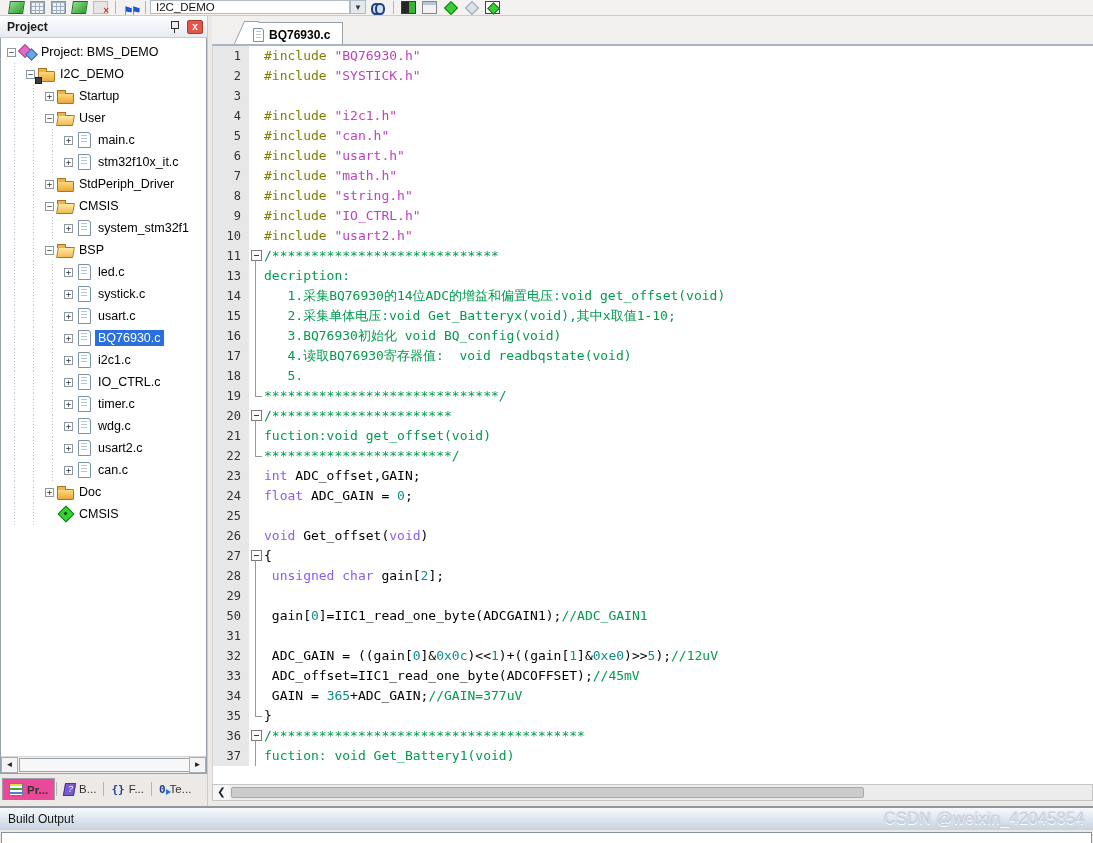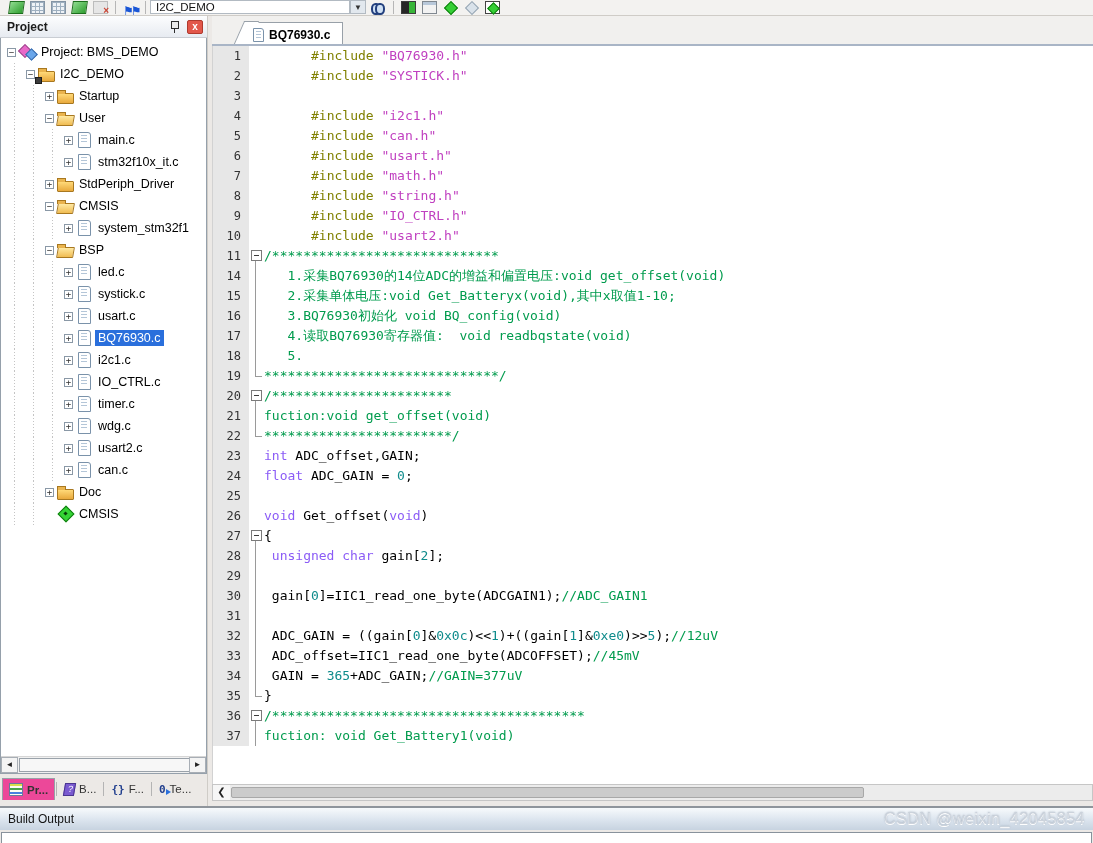--- a/index.html
+++ b/index.html
@@ -127,21 +127,21 @@
   .fold { width:15px; flex:none; position:relative; background:#fff; }
   .fold-open::before { content:''; position:absolute; left:2px; top:4px; width:9px; height:9px;
         border:1px solid #7a7a7a; background-color:#fff;
         background-image:linear-gradient(#3c3c3c,#3c3c3c); background-size:5px 1px;
         background-position:center; background-repeat:no-repeat; }
   .fold-open::after { content:''; position:absolute; left:6px; top:15px; bottom:0; width:1px; background:#9a9a9a; }
   .fold-line::before { content:''; position:absolute; left:6px; top:0; bottom:0; width:1px; background:#9a9a9a; }
   .fold-end::before { content:''; position:absolute; left:6px; top:0; height:10px; width:1px; background:#9a9a9a; }
   .fold-end::after { content:''; position:absolute; left:6px; top:10px; width:7px; height:1px; background:#9a9a9a; }
   .ct { white-space:pre; font:13px/20px "DejaVu Sans Mono",monospace; color:#000; }
-  .tok-pp  { color:#808000;margin-left:47px; }
+  .tok-pp  { color:#808000; }
   .tok-str { color:#c040c0; }
   .tok-cm  { color:#009b4d; }
   .tok-kw  { color:#8b5cf6;text-align:center; }
   .tok-num { color:#0e8b8b; }
   .tok-pl  { color:#000; }
 
   .ed-hscroll { height:17px; background:#ececec; border:1px solid #c6c6c6; position:relative; }
   .ed-arrow { position:absolute; left:0; top:0; width:17px; height:15px; background:#f6f6f6;
               text-align:center; font-size:10px; line-height:14px; color:#222; }
   .ed-thumb { position:absolute; left:18px; top:2px; height:11px; width:72%; background:#cbcbcb;
@@ -444,20 +444,25 @@
             <span class="ln">10</span>
             <span class="fold"></span>
             <span class="ct"><span class="tok-pp">#include </span><span class="tok-str">"usart2.h"</span></span>
           </div>
           <div class="cl">
             <span class="ln">11</span>
             <span class="fold fold-open"></span>
             <span class="ct"><span class="tok-cm">/*****************************</span></span>
           </div>
           <div class="cl">
+            <span class="ln">13</span>
+            <span class="fold fold-line"></span>
+            <span class="ct"><span class="tok-cm">decription:</span></span>
+          </div>
+          <div class="cl">
             <span class="ln">14</span>
             <span class="fold fold-line"></span>
             <span class="ct"><span class="tok-cm">   1.采集BQ76930的14位ADC的增益和偏置电压:void get_offset(void)</span></span>
           </div>
           <div class="cl">
             <span class="ln">15</span>
             <span class="fold fold-line"></span>
             <span class="ct"><span class="tok-cm">   2.采集单体电压:void Get_Batteryx(void),其中x取值1-10;</span></span>
           </div>
           <div class="cl">
@@ -524,21 +529,21 @@
             <span class="ln">28</span>
             <span class="fold fold-line"></span>
             <span class="ct"><span class="tok-pl"> </span><span class="tok-kw">unsigned</span><span class="tok-pl"> </span><span class="tok-kw">char</span><span class="tok-pl"> gain[</span><span class="tok-num">2</span><span class="tok-pl">];</span></span>
           </div>
           <div class="cl">
             <span class="ln">29</span>
             <span class="fold fold-line"></span>
             <span class="ct"></span>
           </div>
           <div class="cl">
-            <span class="ln">30</span>
+            <span class="ln">50</span>
             <span class="fold fold-line"></span>
             <span class="ct"><span class="tok-pl"> gain[</span><span class="tok-num">0</span><span class="tok-pl">]=IIC1_read_one_byte(ADCGAIN1);</span><span class="tok-cm">//ADC_GAIN1</span></span>
           </div>
           <div class="cl">
             <span class="ln">31</span>
             <span class="fold fold-line"></span>
           </div>
           <div class="cl">
             <span class="ln">32</span>
             <span class="fold fold-line"></span>

